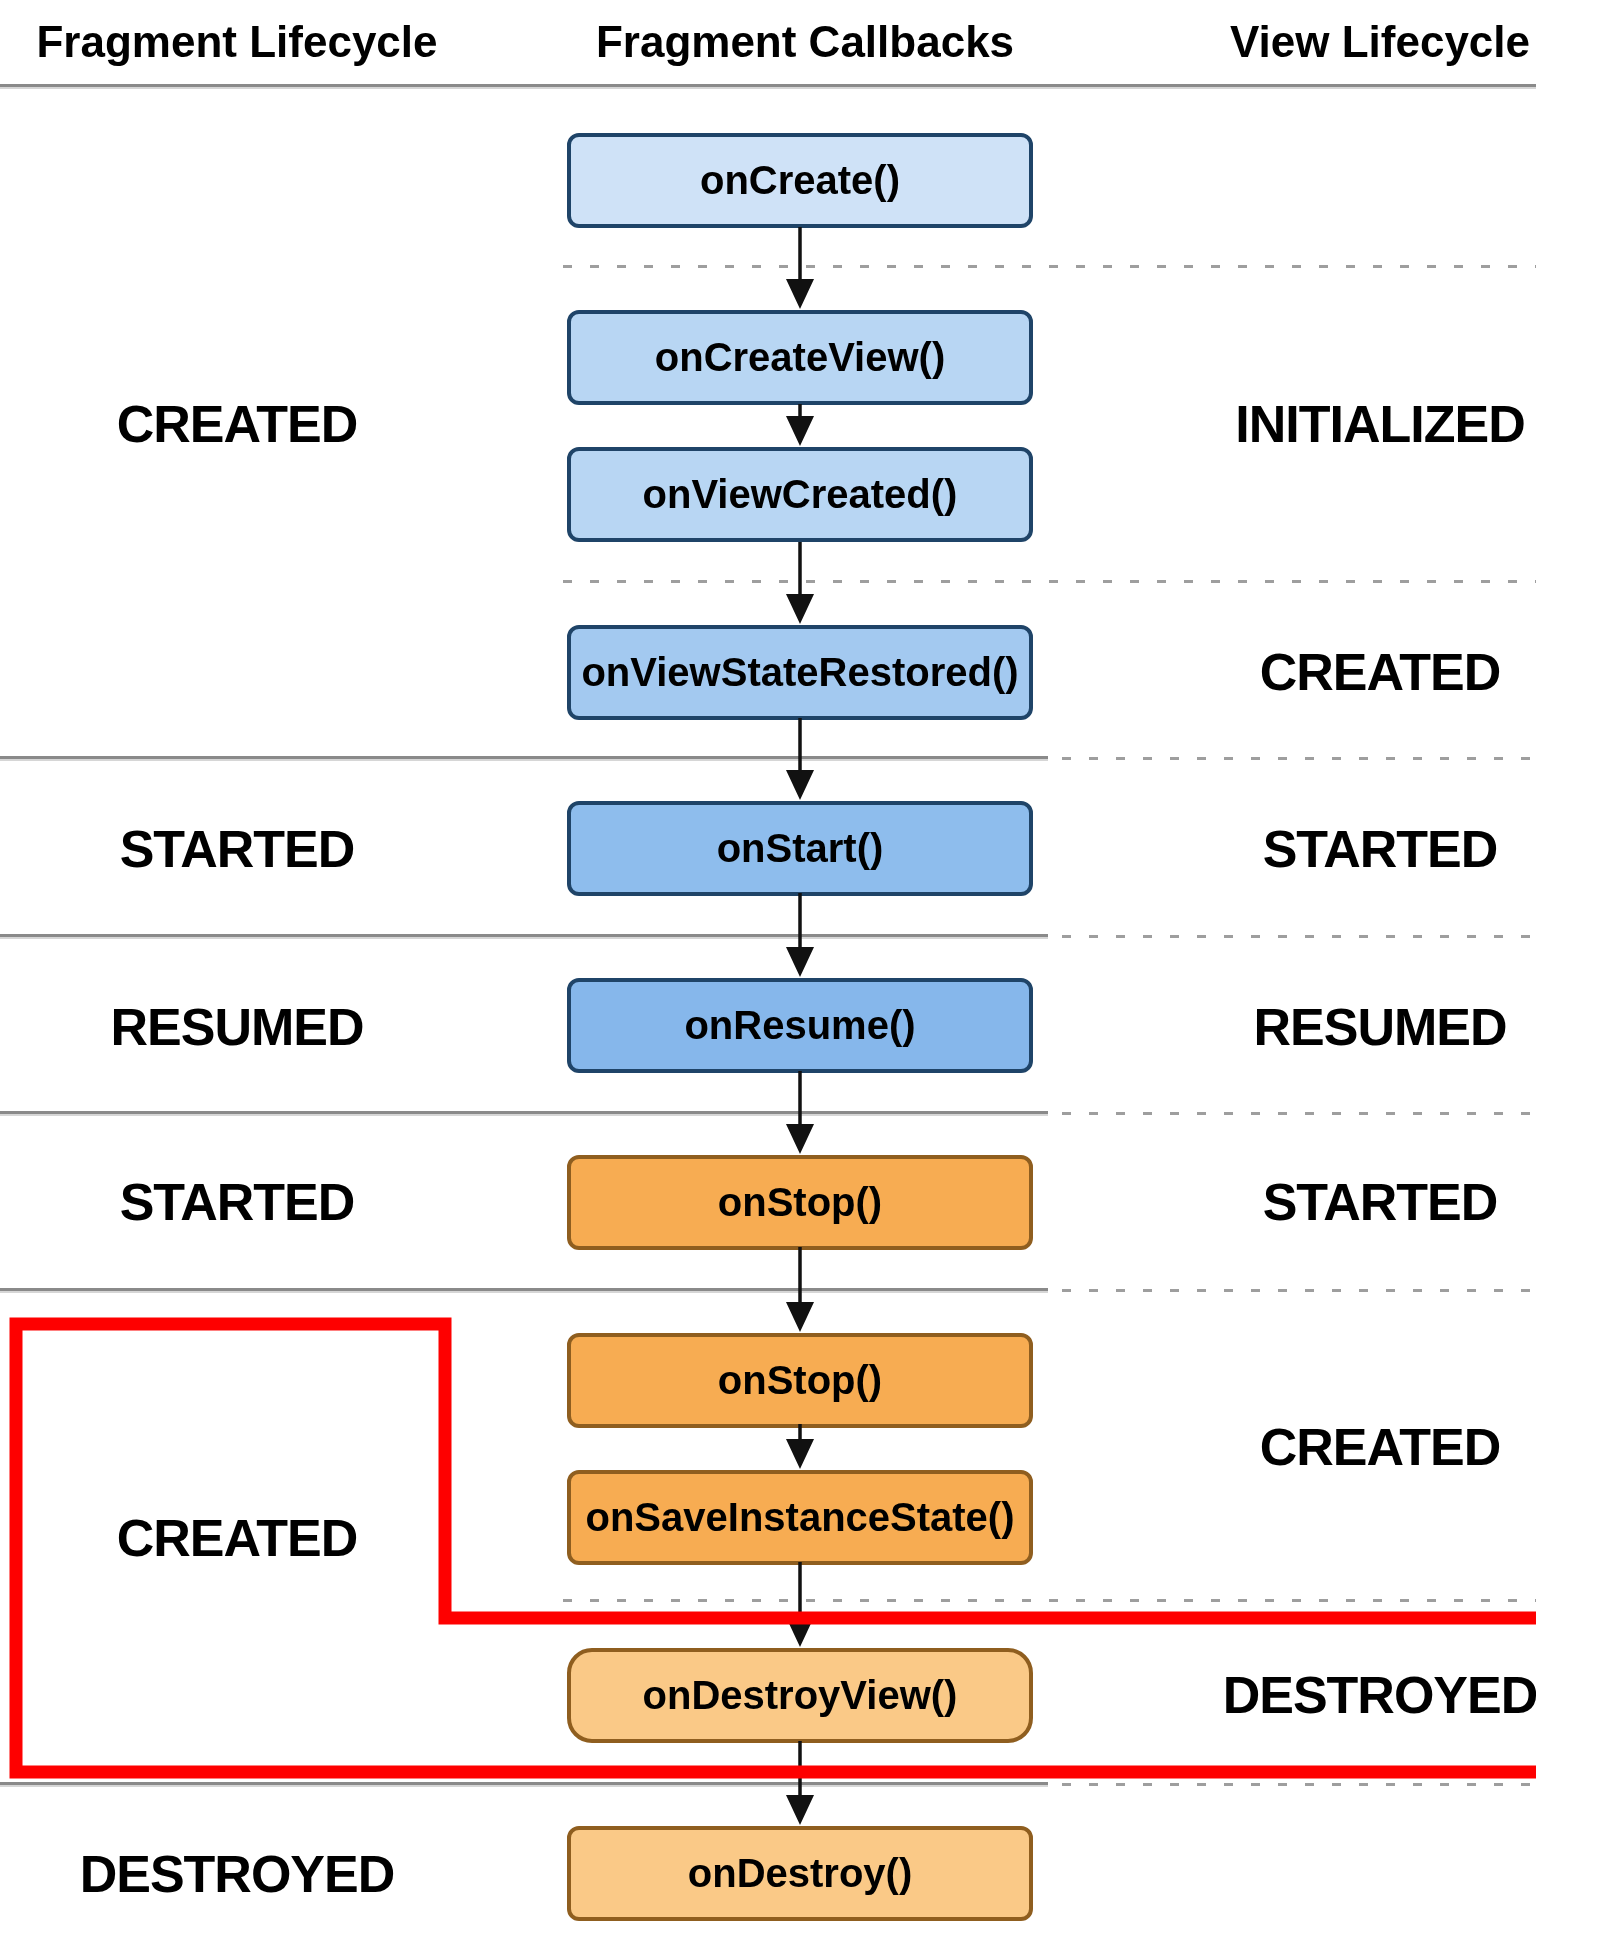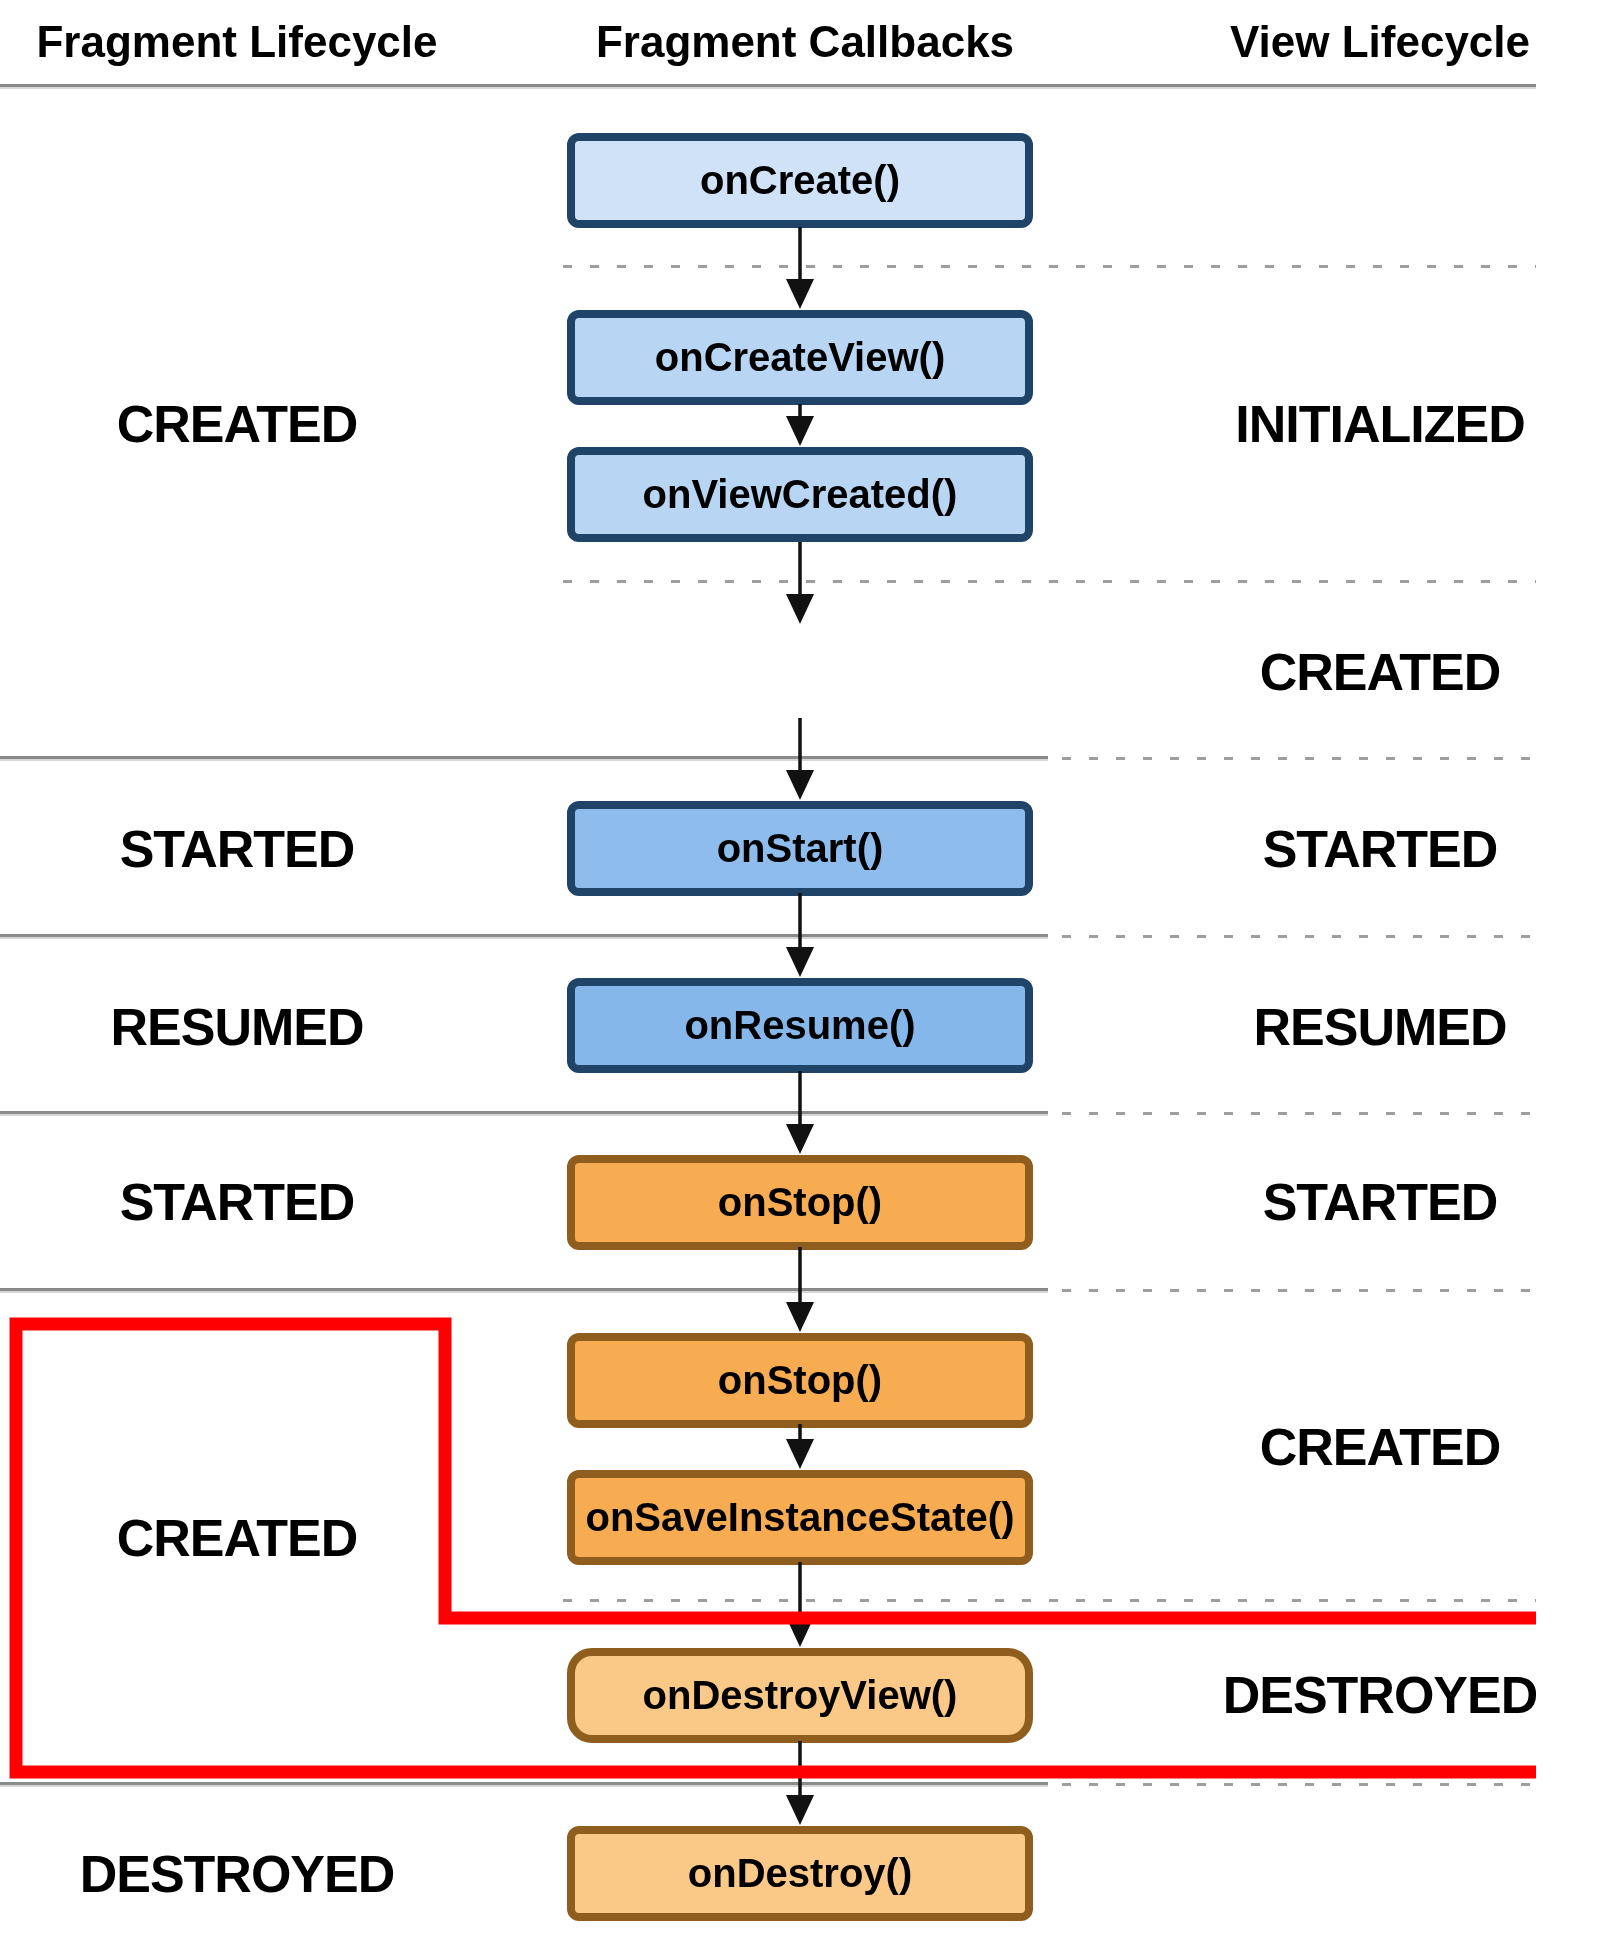--- a/index.html
+++ b/index.html
@@ -14,21 +14,21 @@
   .hdr-mid{left:565px;width:480px;}
   .hdr-right{left:1160px;width:440px;}
   
   .sol{position:absolute;height:5px;z-index:1;
        background:linear-gradient(to bottom,#8a8a8a 0 3px,#d6d6d6 3px 100%);}
   .dash{position:absolute;height:5px;z-index:1;
        background-image:repeating-linear-gradient(90deg,#9e9e9e 0 9px,transparent 9px 27px);
        background-size:100% 3px;background-position:0 1px;background-repeat:no-repeat;}
   
   .cb{position:absolute;left:567px;width:466px;height:95px;box-sizing:border-box;
-      border:8px solid #ec4899;border-radius:12px;display:flex;align-items:center;
+      border:4px solid #ec4899;border-radius:12px;display:flex;align-items:center;
       justify-content:center;font-size:40px;font-weight:bold;white-space:nowrap;z-index:2;}
   
   .state{position:absolute;width:440px;height:52px;line-height:52px;text-align:center;
       font-size:52px;font-weight:bold;letter-spacing:-1px;white-space:nowrap;z-index:2;}
   .col-left{left:17px;}
   .col-right{left:1160px;}
   svg.overlay{position:absolute;left:0;top:0;z-index:3;pointer-events:none;}
   svg.overlay-red{position:absolute;left:0;top:0;z-index:4;pointer-events:none;}
 </style>
 </head>
@@ -72,20 +72,21 @@
   <div class="state col-right" style="top:646px;">CREATED</div>
   <div class="state col-right" style="top:823px;">STARTED</div>
   <div class="state col-right" style="top:1001px;">RESUMED</div>
   <div class="state col-right" style="top:1176px;">STARTED</div>
   <div class="state col-right" style="top:1421px;">CREATED</div>
   <div class="state col-right" style="top:1669px;">DESTROYED</div>
 
   <div class="cb" style="top: 133px; background-color: rgb(207, 226, 247); border-color: rgb(31, 68, 104);">onCreate()</div>
   <div class="cb" style="top: 447px; background-color: rgb(184, 214, 243); border-color: rgb(31, 68, 104);">onViewCreated()</div>
   <div class="cb" style="top: 310px; background-color: rgb(184, 214, 243); border-color: rgb(31, 68, 104);">onCreateView()</div>
+  <div class="cb" style="top: 625px; background-color: rgb(163, 201, 240); border-color: rgb(31, 68, 104);">onViewStateRestored()</div>
   <div class="cb" style="top: 801px; background-color: rgb(142, 189, 237); border-color: rgb(31, 68, 104);">onStart()</div>
   <div class="cb" style="top: 978px; background-color: rgb(134, 183, 235); border-color: rgb(31, 68, 104);">onResume()</div>
   <div class="cb" style="top: 1155px; background-color: rgb(247, 172, 82); border-color: rgb(143, 94, 31);">onStop()</div>
   <div class="cb" style="top: 1470px; background-color: rgb(247, 172, 82); border-color: rgb(143, 94, 31);">onSaveInstanceState()</div>
   <div class="cb" style="top: 1333px; background-color: rgb(247, 172, 82); border-color: rgb(143, 94, 31);">onStop()</div>
   <div class="cb" style="top: 1648px; background-color: rgb(250, 201, 135); border-color: rgb(143, 94, 31); border-radius: 25px;">onDestroyView()</div>
   <div class="cb" style="top: 1826px; background-color: rgb(250, 201, 135); border-color: rgb(143, 94, 31);">onDestroy()</div>
 
   <svg class="overlay" width="1600" height="1956" viewBox="0 0 1600 1956">
     <g stroke="#111111" stroke-width="3.5" fill="#111111">

